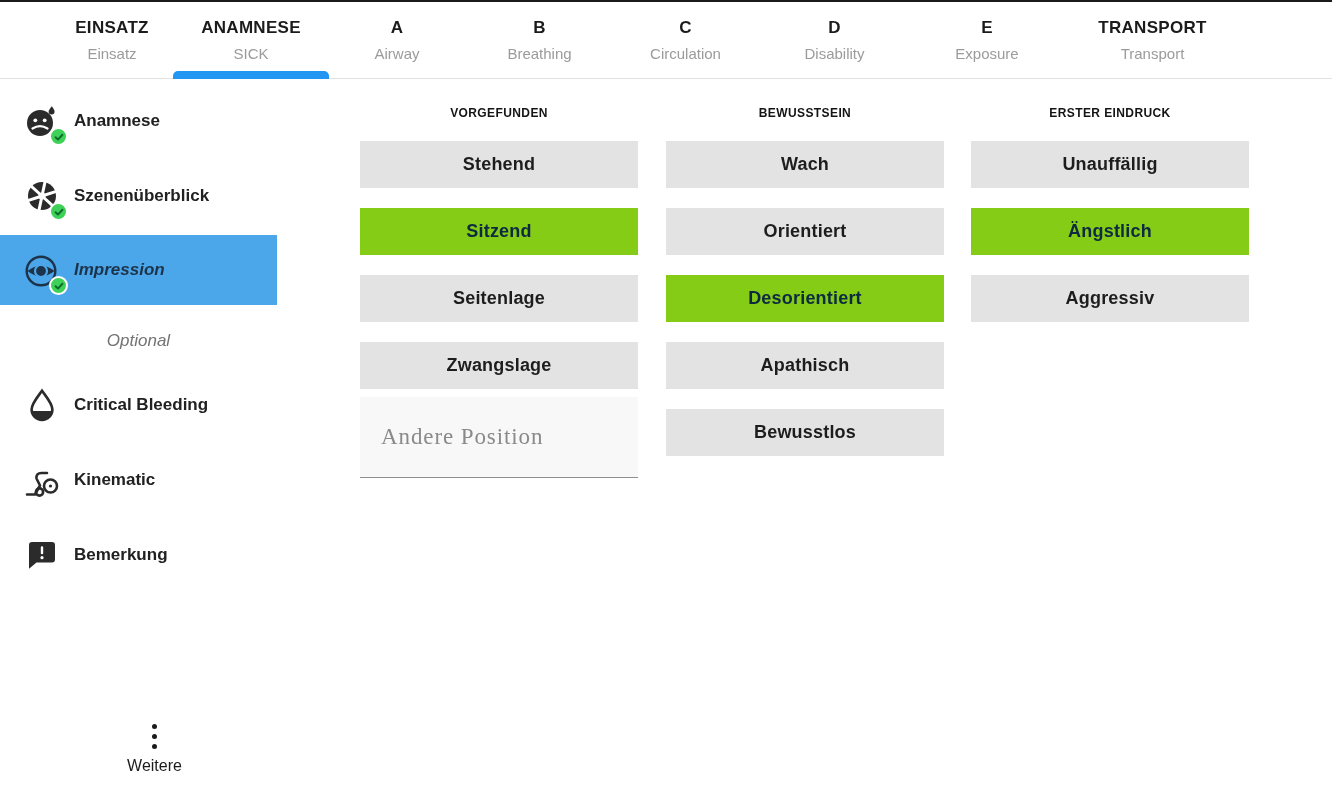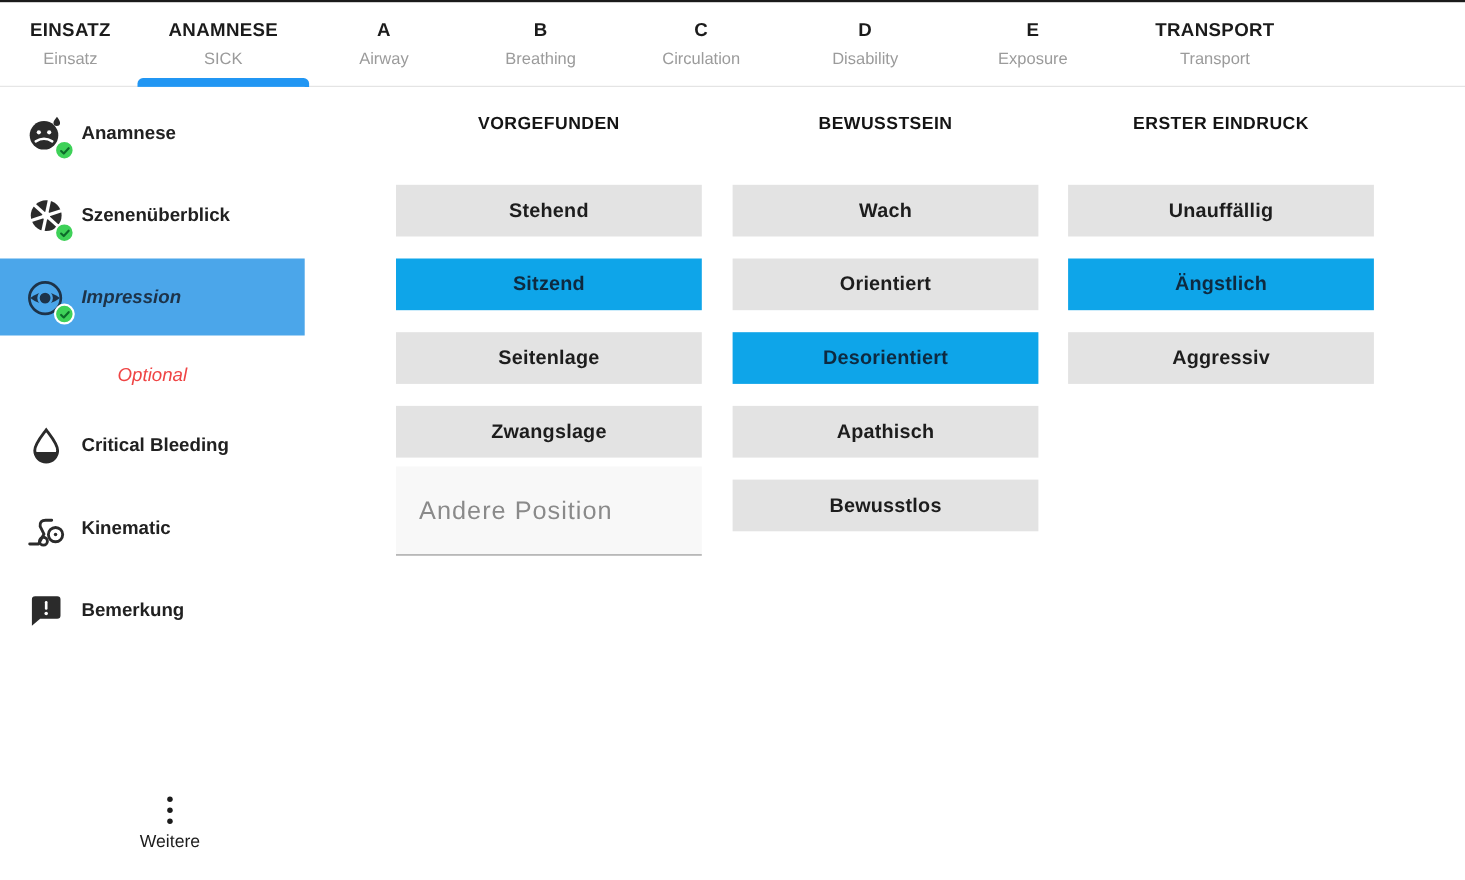--- a/index.html
+++ b/index.html
@@ -3,60 +3,60 @@
 <meta charset="utf-8">
 <style>
   * { margin:0; padding:0; box-sizing:border-box; }
   html,body { width:1332px; height:800px; background:#ffffff;
               font-family:"Liberation Sans","DejaVu Sans",sans-serif; overflow:hidden; }
   .page { position:relative; width:1332px; height:800px; background:#fff; }
 
   
   .tabbar { position:absolute; top:0; left:0; width:1332px; height:79px;
             display:flex; background:#fff;
-            border-top:2px solid #1b1b1b; border-bottom:1px solid #e2e2e2; }
+            border-top:2px solid #1b1b1b; border-bottom:1px solid #e2e2e2;padding-left:48px; }
   .tab { position:relative; flex:0 0 auto; display:flex; flex-direction:column;
          align-items:center; justify-content:center; cursor:pointer; }
   .tab-title { font-size:17px; font-weight:bold; color:#1b1b1b; letter-spacing:.3px; }
   .tab-sub { font-size:15px; color:#9b9b9b; margin-top:7px; }
   .tab-indicator { position:absolute; bottom:-1px; left:50%; transform:translateX(-50%);
                    width:156px; height:8px; background:#2196F3; border-radius:5px 5px 0 0; }
 
   
   .sidebar { position:absolute; top:79px; left:0; width:277px; height:721px; background:#fff; }
   .srow { position:absolute; left:0; width:277px; height:70px;
           display:flex; align-items:center; padding-left:24px; cursor:pointer; }
   .srow.active { background:#4BA6EA;font-style:italic; }
   .sicon { position:relative; width:36px; height:36px; flex:0 0 36px; }
   .slabel { margin-left:14px; font-size:17px; font-weight:bold; color:#212121; }
   .srow.active .slabel { color:#1d3349; }
   .badge { position:absolute; right:-8px; bottom:-7px; width:19px; height:19px;
            border-radius:50%; background:#3ED158; border:2.5px solid #ffffff;
            display:flex; align-items:center; justify-content:center; }
   .optional { position:absolute; left:0; width:277px; text-align:center;
-              font-size:17px; font-style:italic; color:#ef4444; }
+              font-size:17px; font-style:italic; color:#737373; }
   .more { position:absolute; left:0; width:277px; display:flex; flex-direction:column;
           align-items:center; cursor:pointer;padding-left:32px; }
   .dots { display:flex; flex-direction:column; align-items:center; }
   .dots span { width:5px; height:5px; border-radius:50%; background:#1b1b1b; margin:2.5px 0; }
   .more-label { margin-top:6px; font-size:16px; color:#1c1c1c; }
 
   
   .col { position:absolute; top:79px; width:278px; }
   .col-header { margin-top:22px; height:24px; line-height:24px; text-align:center;
-                font-size:16px; font-weight:bold; color:#141414; letter-spacing:.4px; }
+                font-size:12px; font-weight:bold; color:#141414; letter-spacing:.4px; }
   .opt { width:278px; height:47px; margin-top:20px; background:#E3E3E3;
          display:flex; align-items:center; justify-content:center; cursor:pointer;
          font-size:18px; font-weight:bold; color:#1d1d1d; letter-spacing:.2px; }
-  .opt.first { margin-top:43px; }
-  .opt.selected { background:#0ea5e9; color:#0E2A40; }
+  .opt.first { margin-top:16px; }
+  .opt.selected { background:#84cc16; color:#0E2A40; }
   .other-input { display:block; width:278px; height:81px; margin-top:8px;
                  background:#F8F8F8; border:none; border-bottom:1px solid #8f8f8f;
                  padding:0 21px; font-size:23px; letter-spacing:.9px; color:#444;
-                 font-family:Liberation Sans, sans-serif; outline:none; }
+                 font-family:Liberation Serif, serif; outline:none; }
   .other-input::placeholder { color:#8a8a8a; opacity:1; }
 </style>
 </head>
 <body>
 
 <div class="page">
 
   <div class="tabbar">
     <div class="tab" style="width:128px">
       <div class="tab-title">EINSATZ</div>

